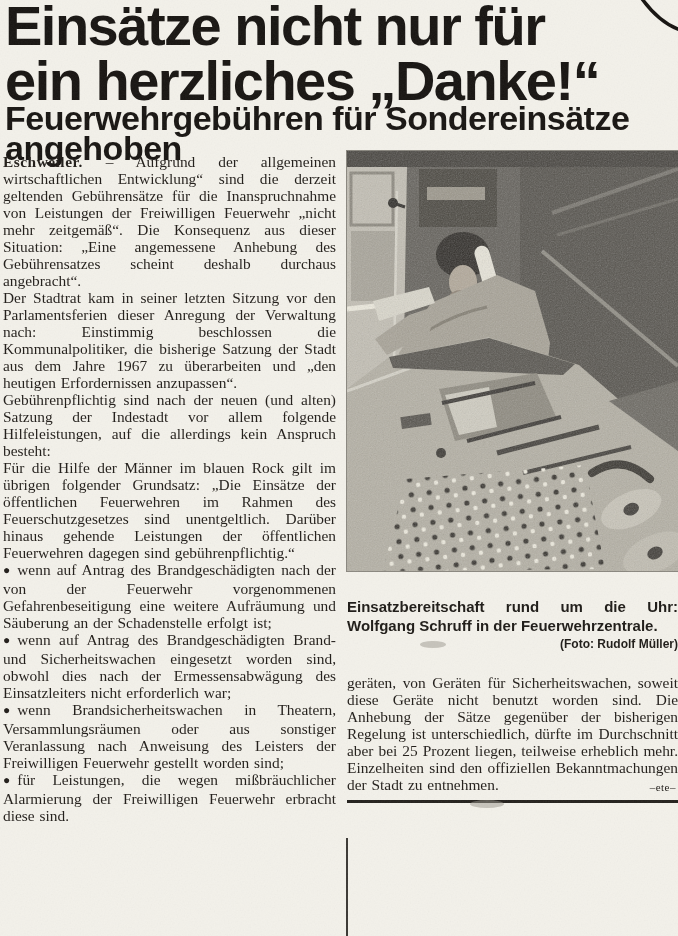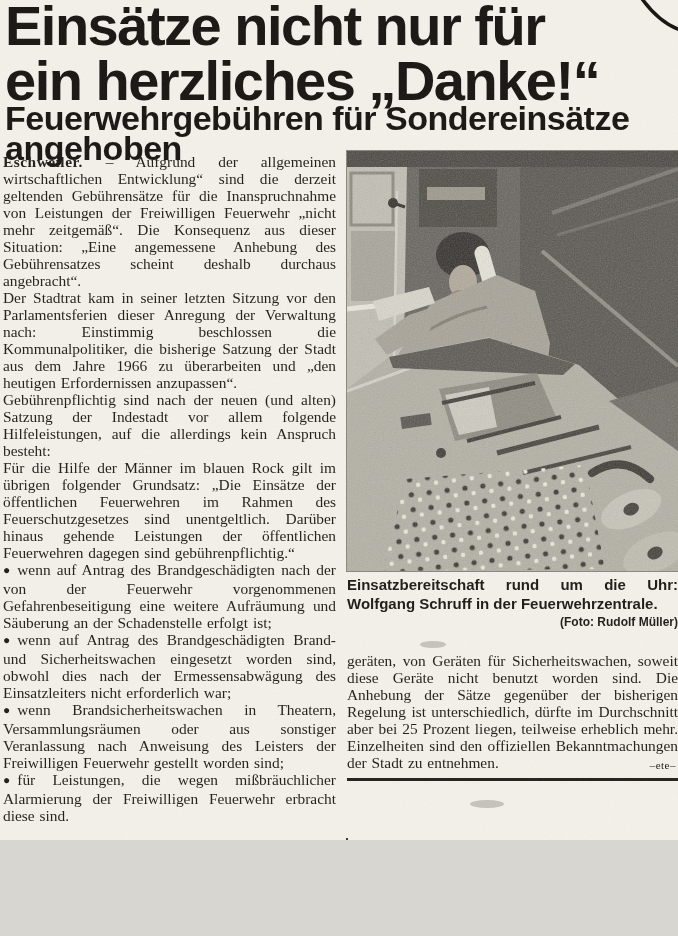--- a/index.html
+++ b/index.html
@@ -1,19 +1,19 @@
 <!DOCTYPE html>
 <html lang="de"><head>
 <meta charset="utf-8">
 <style>
   html,body{margin:0;padding:0;}
   body{background:#d8d6d0;}
   .page{
     position:relative;
-    width:678px;height:840px;
+    width:678px;height:936px;
     margin:0 auto;
     background:#f3f1ea;
     overflow:hidden;
     color:#1b1815;
     font-family:"Liberation Serif", serif;
   }
   .grain{
     position:absolute;inset:0;width:100%;height:100%;
     pointer-events:none;opacity:.07;z-index:9;
   }
@@ -57,21 +57,21 @@
     margin-right:7px;
     transform:translateY(-1px);
   }
   
   .photo{
     display:block;width:331px;height:420px;
     background:#84817a;
     outline:1px solid #8a877f;
   }
   .caption{
-    margin:4px 0 0 0;
+    margin:26px 0 0 0;
     font-family:"Liberation Sans", sans-serif;
     font-weight:bold;
     font-size:15px;line-height:19px;
     text-align:justify;
     color:#1d1a16;
   }
   .credit{
     margin:0;
     font-family:"Liberation Sans", sans-serif;
     font-weight:bold;
@@ -113,21 +113,21 @@
     <div>ein herzliches „Danke!“</div>
   </div>
   <div class="subhead">Feuerwehrgebühren für Sondereinsätze angehoben</div>
 
   <svg class="pen-mark" viewBox="0 0 60 50">
     <path d="M22,-4 Q40,22 62,30" fill="none" stroke="#14110e" stroke-width="3.5" stroke-linecap="round"></path>
   </svg>
 
   <div class="col-left">
     <p class="body-p"><span class="dateline">Eschweiler.</span><span> – Aufgrund der allgemeinen wirtschaftlichen Entwicklung“ sind die derzeit geltenden Gebührensätze für die Inanspruchnahme von Leistungen der Freiwilligen Feuerwehr „nicht mehr zeitgemäß“. Die Konsequenz aus dieser Situation: „Eine angemessene Anhebung des Gebührensatzes scheint deshalb durchaus angebracht“.</span></p>
-    <p class="body-p">Der Stadtrat kam in seiner letzten Sitzung vor den Parlamentsferien dieser Anregung der Verwaltung nach: Einstimmig beschlossen die Kommunalpolitiker, die bisherige Satzung der Stadt aus dem Jahre 1966 zu überarbeiten und „den heutigen Erfordernissen anzupassen“.</p>
+    <p class="body-p">Der Stadtrat kam in seiner letzten Sitzung vor den Parlamentsferien dieser Anregung der Verwaltung nach: Einstimmig beschlossen die Kommunalpolitiker, die bisherige Satzung der Stadt aus dem Jahre 1967 zu überarbeiten und „den heutigen Erfordernissen anzupassen“.</p>
     <p class="body-p">Gebührenpflichtig sind nach der neuen (und alten) Satzung der Indestadt vor allem folgende Hilfeleistungen, auf die allerdings kein Anspruch besteht:</p>
     <p class="body-p">Für die Hilfe der Männer im blauen Rock gilt im übrigen folgender Grundsatz: „Die Einsätze der öffentlichen Feuerwehren im Rahmen des Feuerschutzgesetzes sind unentgeltlich. Darüber hinaus gehende Leistungen der öffentlichen Feuerwehren dagegen sind gebührenpflichtig.“</p>
     <p class="body-p"><span class="bullet">●</span><span>wenn auf Antrag des Brandgeschädigten nach der von der Feuerwehr vorgenommenen Gefahrenbeseitigung eine weitere Aufräumung und Säuberung an der Schadenstelle erfolgt ist;</span></p>
     <p class="body-p"><span class="bullet">●</span><span>wenn auf Antrag des Brandgeschädigten Brand- und Sicherheitswachen eingesetzt worden sind, obwohl dies nach der Ermessensabwägung des Einsatzleiters nicht erforderlich war;</span></p>
     <p class="body-p"><span class="bullet">●</span><span>wenn Brandsicherheitswachen in Theatern, Versammlungsräumen oder aus sonstiger Veranlassung nach Anweisung des Leisters der Freiwilligen Feuerwehr gestellt worden sind;</span></p>
     <p class="body-p"><span class="bullet">●</span><span>für Leistungen, die wegen mißbräuchlicher Alarmierung der Freiwilligen Feuerwehr erbracht diese sind.</span></p>
   </div>
 
   <div class="col-right">
 

